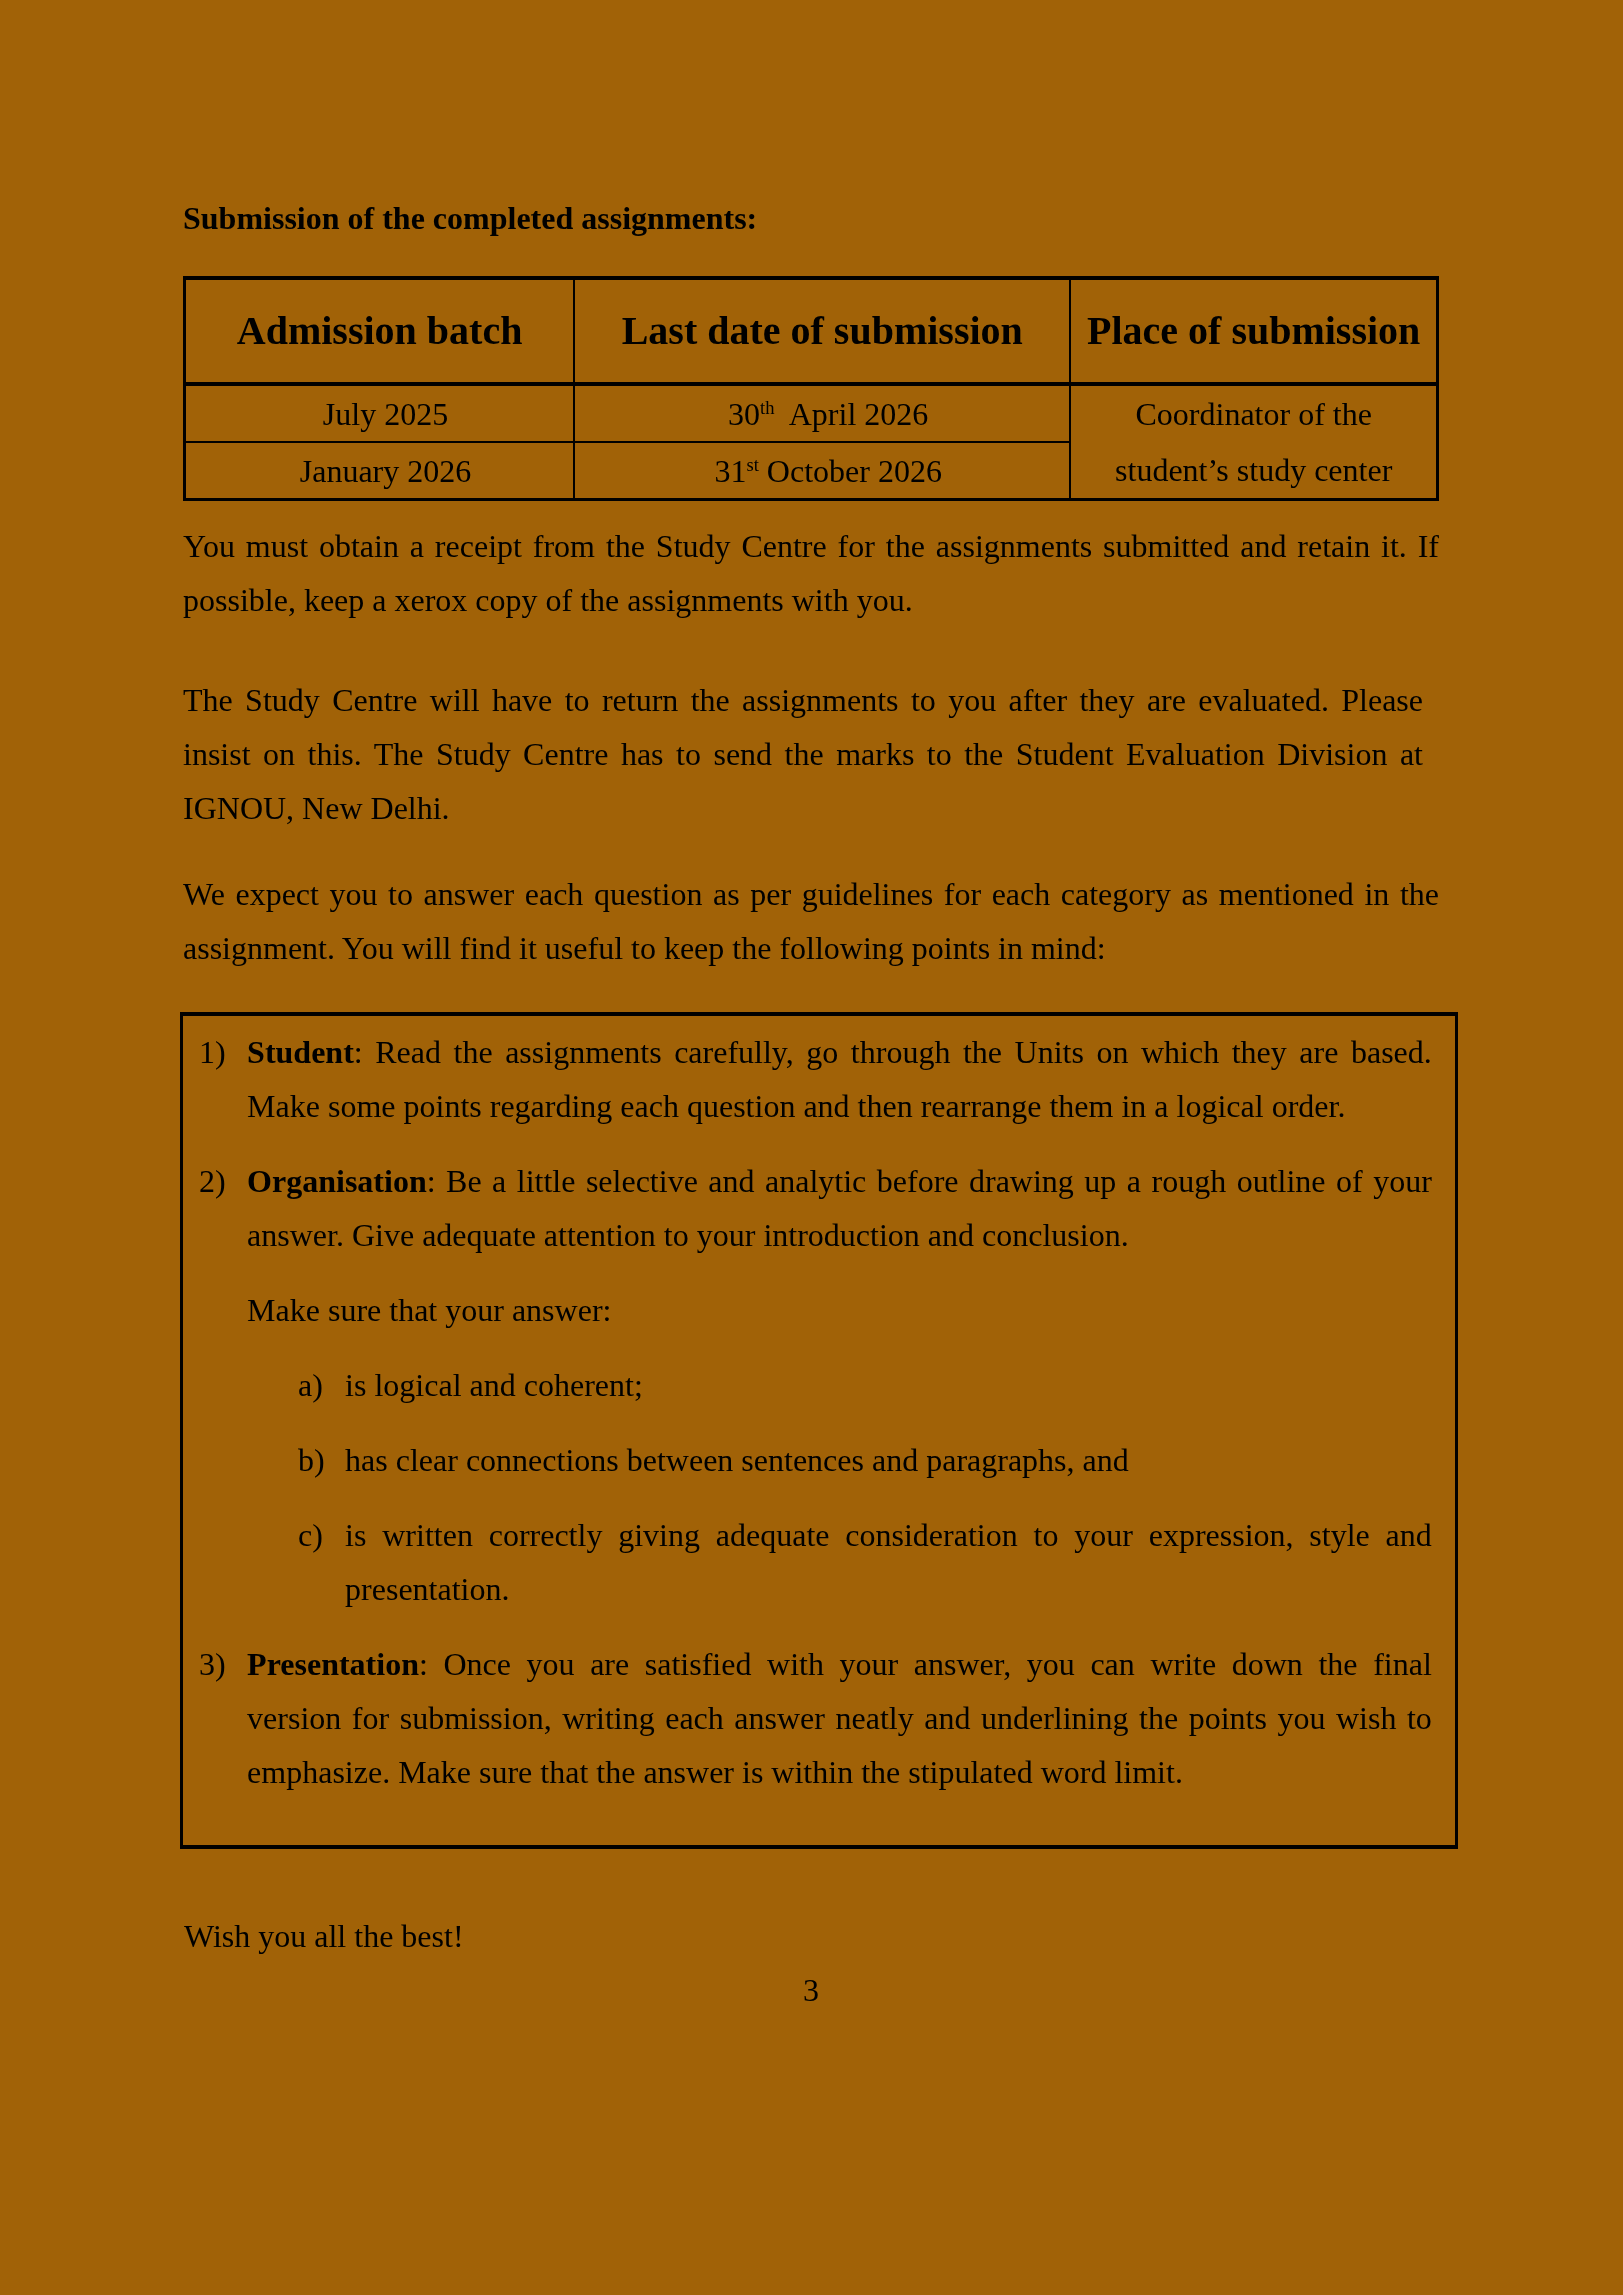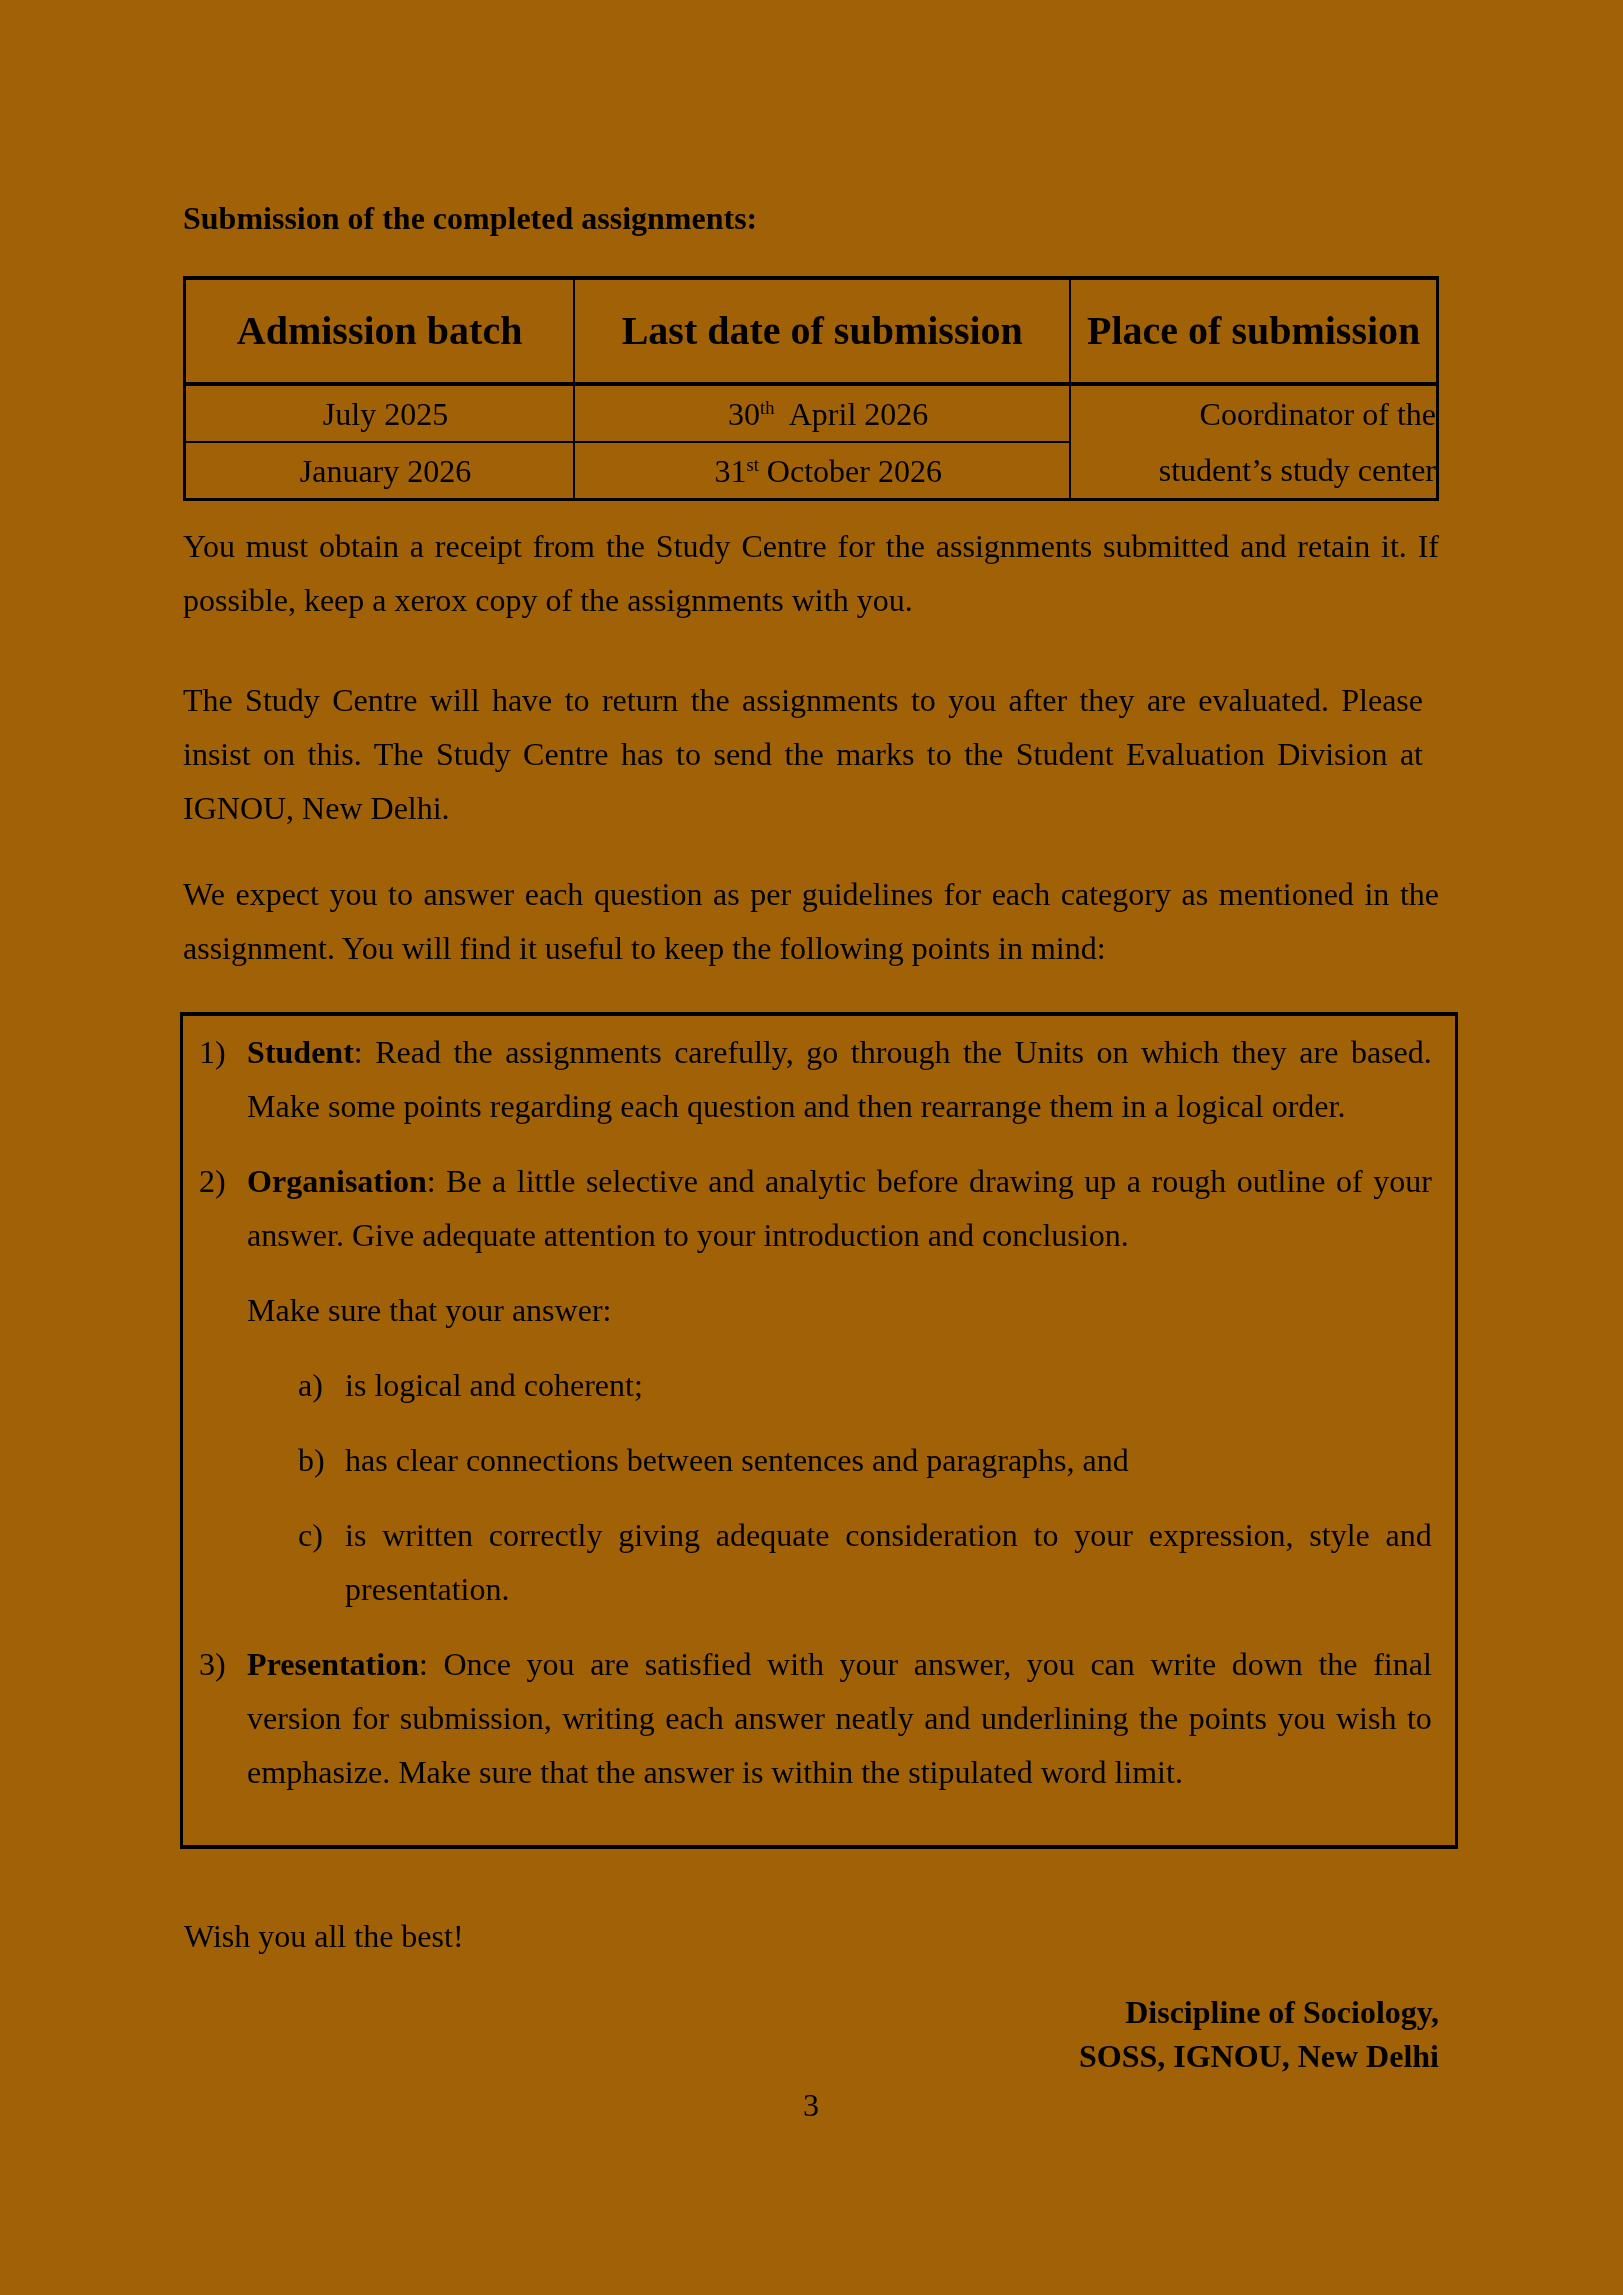--- a/index.html
+++ b/index.html
@@ -51,21 +51,21 @@
     padding: 0;
   }
   table.subm td {
     border: 2.6px solid #000;
     height: 52px;
     vertical-align: middle;
     text-align: center;
     padding: 0 0 0 11.8px;
   }
   table.subm td.place {
-    text-align: right;
+    text-align: center;
     padding: 0;
     line-height: 56px;
   }
   sup.ord {
     font-size: 0.58em;
     line-height: 0;
     position: relative;
     top: -0.55em;
     vertical-align: baseline;
   }
@@ -201,21 +201,17 @@
       <span class="gnum">3)</span>
       <div class="gbody">
         <p><span class="term">Presentation</span><span>: Once you are satisfied with your answer, you can write down the final version for submission, writing each answer neatly and underlining the points you wish to emphasize. Make sure that the answer is within the stipulated word limit.</span></p>
       </div>
     </div>
 
   </div>
 
   <p class="wish">Wish you all the best!</p>
 
-  <div class="sign">
-    <div>Discipline of Sociology,</div>
-    <div>SOSS, IGNOU, New Delhi</div>
-  </div>
 
   <div class="pagenum">3</div>
 
 </div>
 
 
 </body></html>

